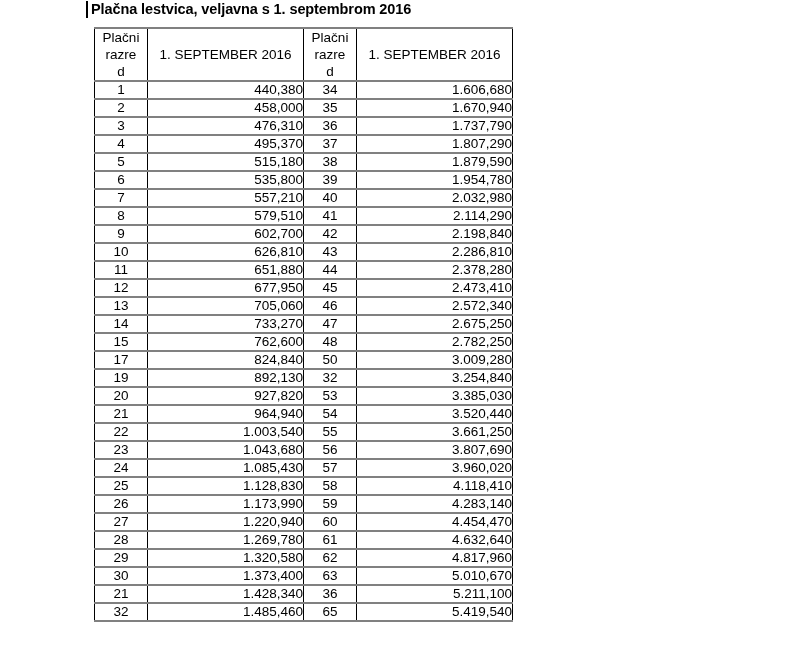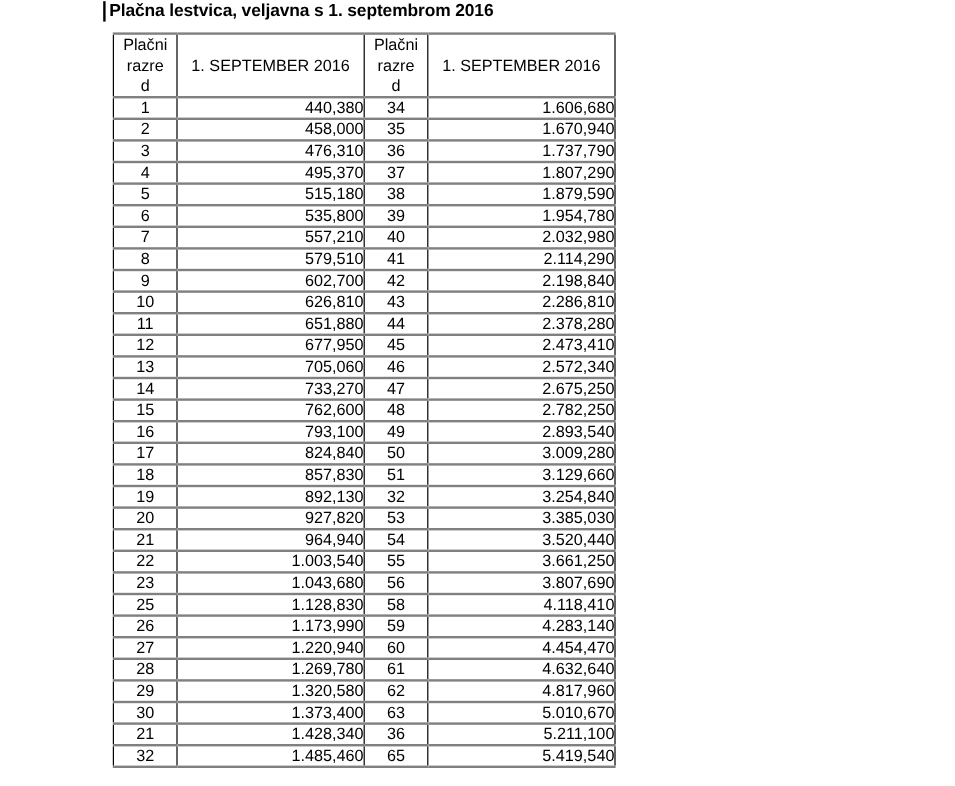--- a/index.html
+++ b/index.html
@@ -217,38 +217,26 @@
           <td class="rank">47</td>
           <td class="value">2.675,250</td>
         </tr>
         <tr>
           <td class="rank">15</td>
           <td class="value">762,600</td>
           <td class="rank">48</td>
           <td class="value">2.782,250</td>
         </tr>
         <tr>
-          <td class="rank">16</td>
-          <td class="value">793,100</td>
-          <td class="rank">49</td>
-          <td class="value">2.893,540</td>
-        </tr>
-        <tr>
           <td class="rank">17</td>
           <td class="value">824,840</td>
           <td class="rank">50</td>
           <td class="value">3.009,280</td>
         </tr>
         <tr>
-          <td class="rank">18</td>
-          <td class="value">857,830</td>
-          <td class="rank">51</td>
-          <td class="value">3.129,660</td>
-        </tr>
-        <tr>
           <td class="rank">19</td>
           <td class="value">892,130</td>
           <td class="rank">32</td>
           <td class="value">3.254,840</td>
         </tr>
         <tr>
           <td class="rank">20</td>
           <td class="value">927,820</td>
           <td class="rank">53</td>
           <td class="value">3.385,030</td>
@@ -265,20 +253,26 @@
           <td class="rank">55</td>
           <td class="value">3.661,250</td>
         </tr>
         <tr>
           <td class="rank">23</td>
           <td class="value">1.043,680</td>
           <td class="rank">56</td>
           <td class="value">3.807,690</td>
         </tr>
         <tr>
+          <td class="rank">24</td>
+          <td class="value">1.085,430</td>
+          <td class="rank">57</td>
+          <td class="value">3.960,020</td>
+        </tr>
+        <tr>
           <td class="rank">25</td>
           <td class="value">1.128,830</td>
           <td class="rank">58</td>
           <td class="value">4.118,410</td>
         </tr>
         <tr>
           <td class="rank">26</td>
           <td class="value">1.173,990</td>
           <td class="rank">59</td>
           <td class="value">4.283,140</td>

